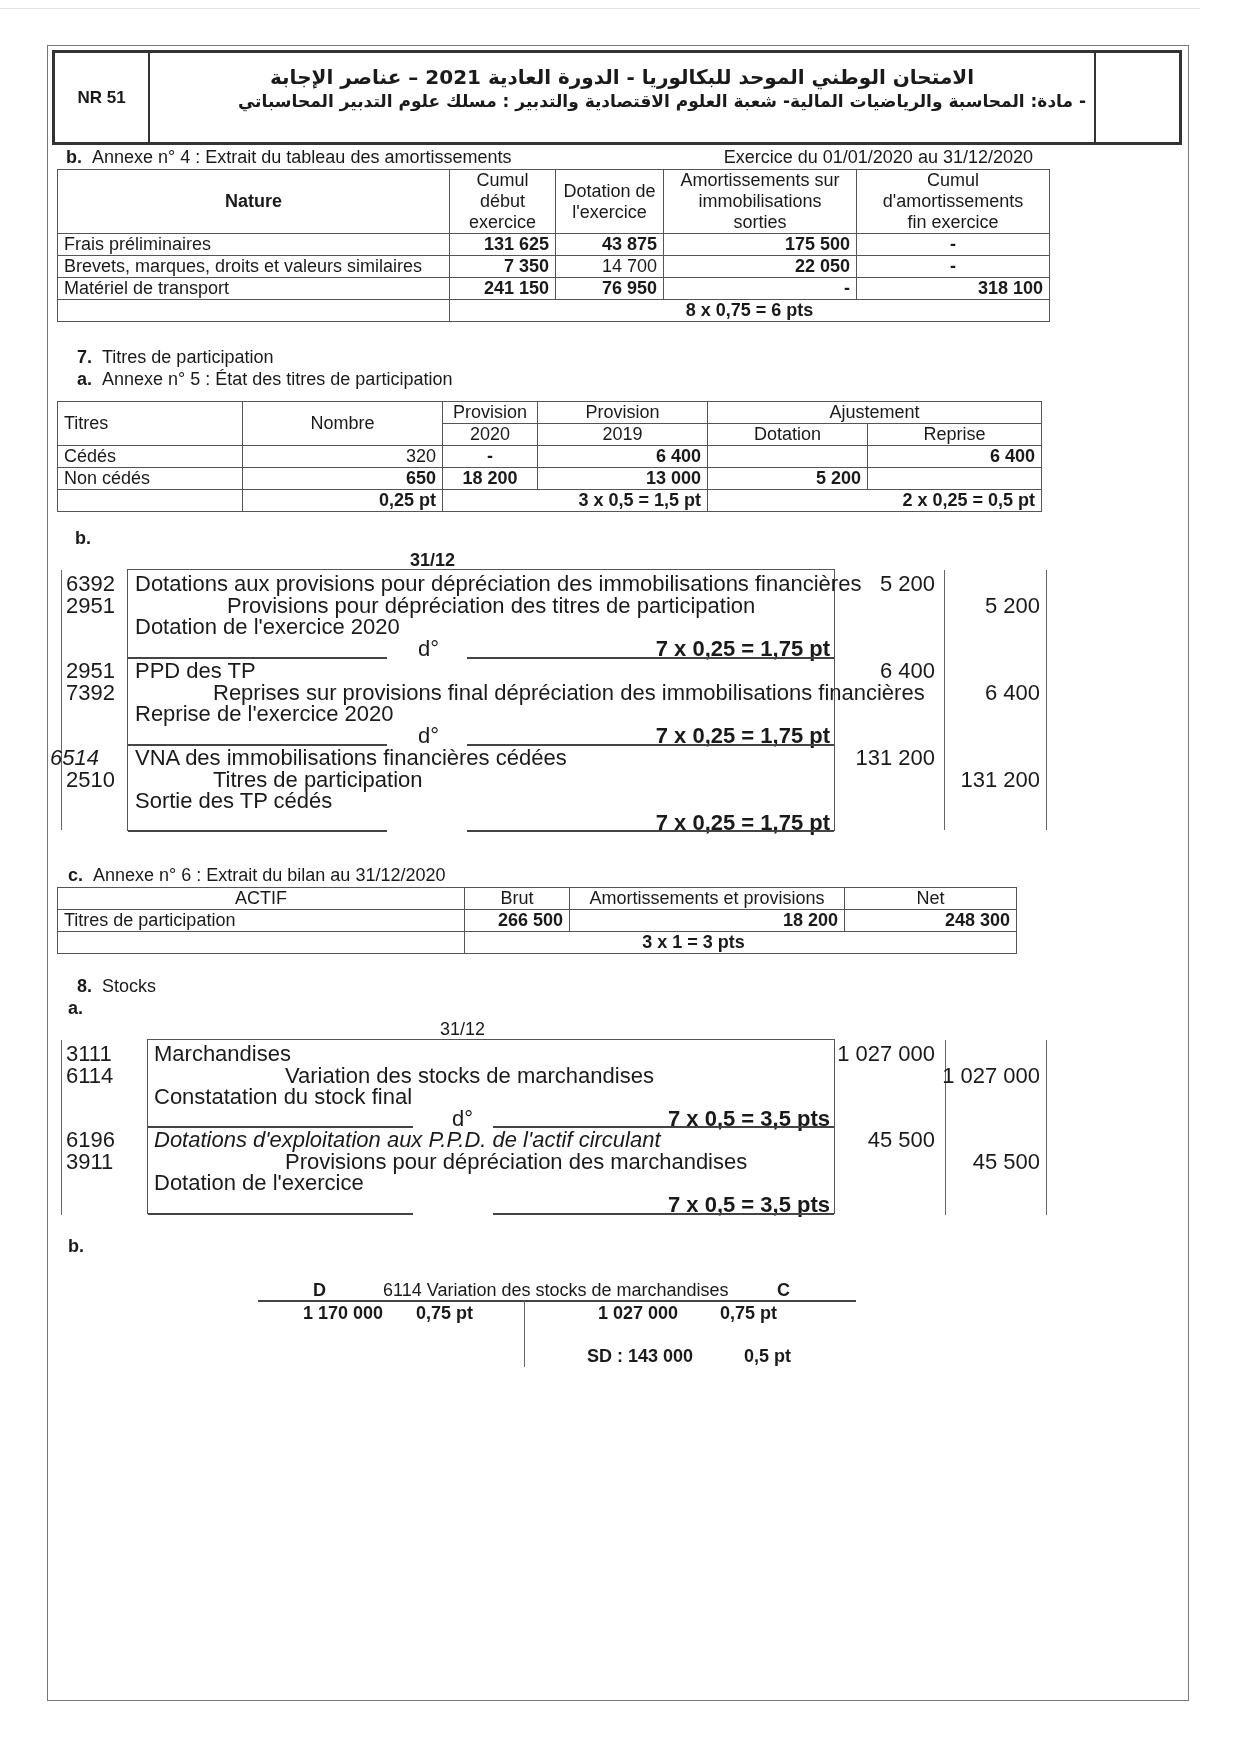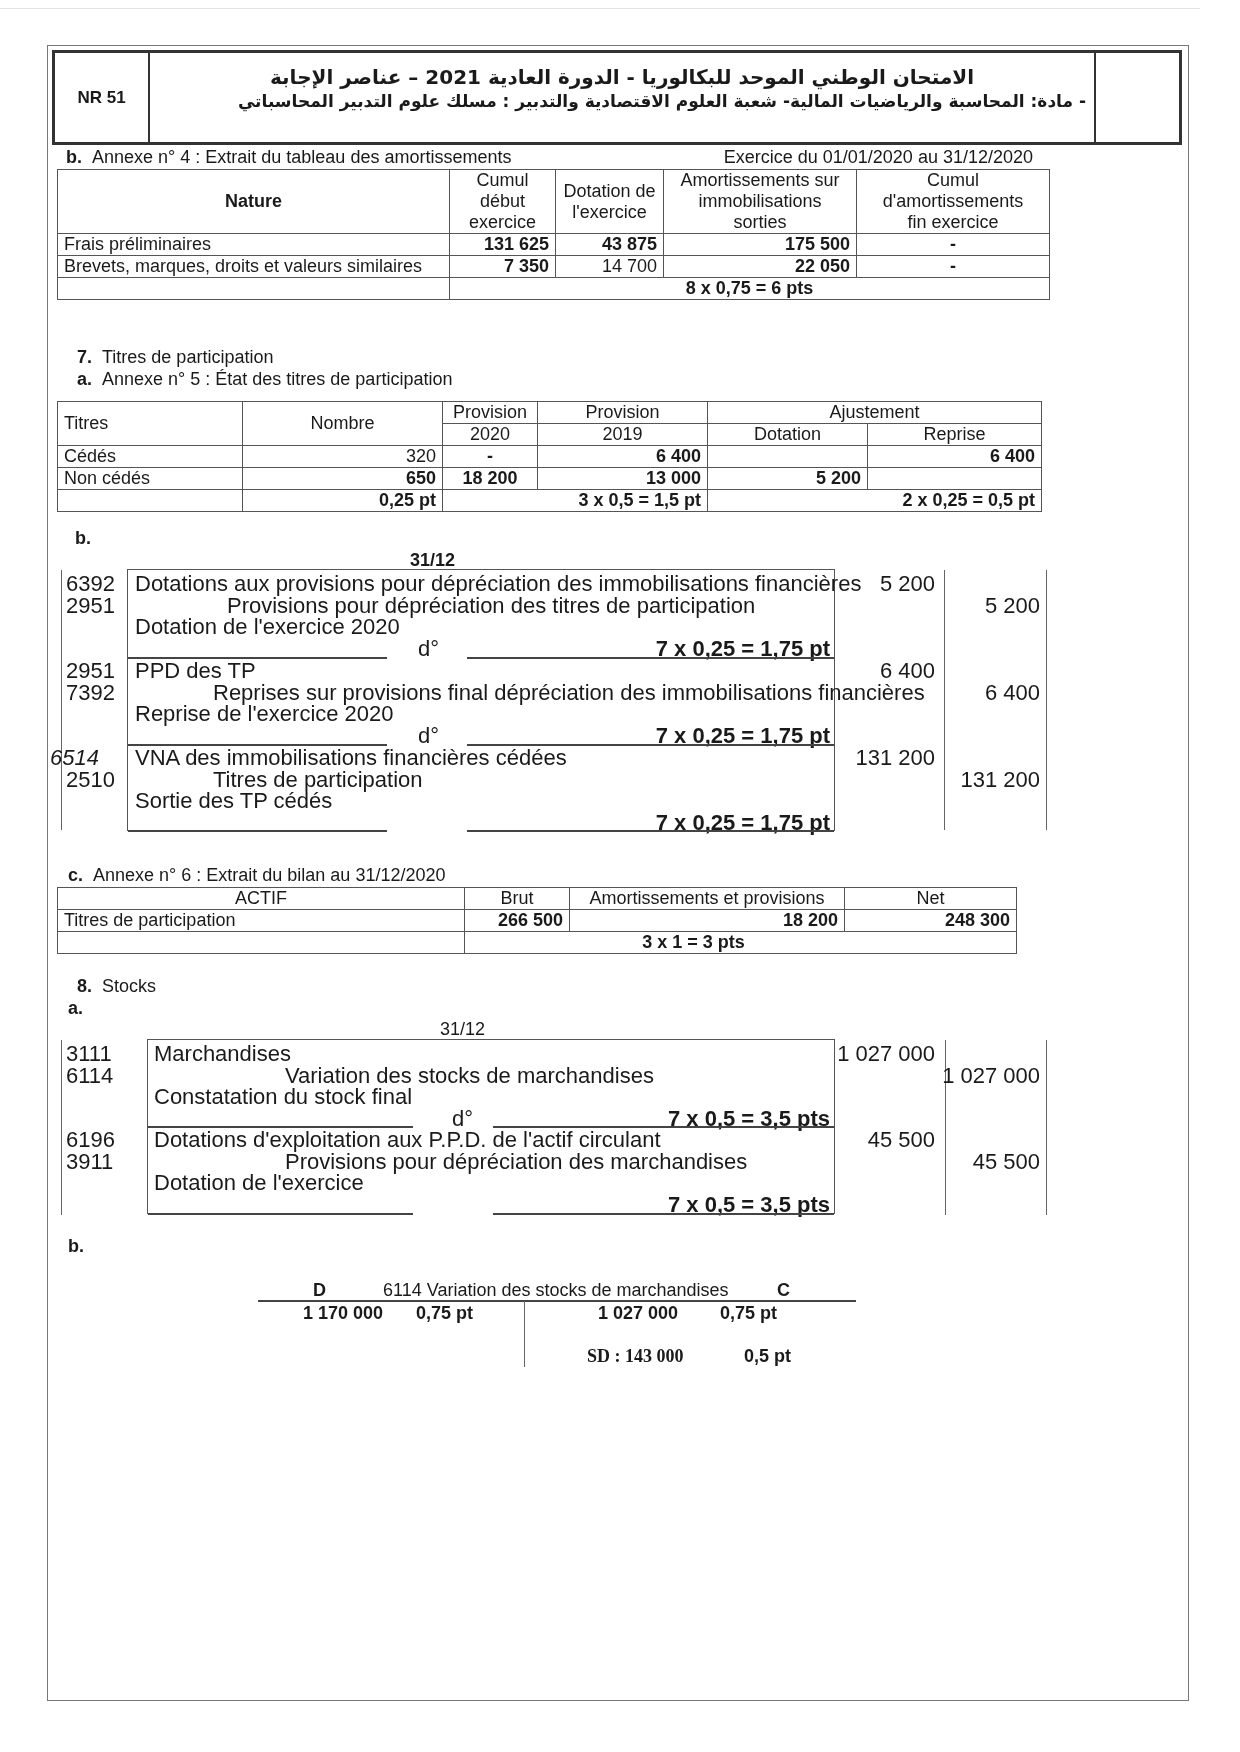--- a/index.html
+++ b/index.html
@@ -76,20 +76,27 @@
     <td class="c bold">-</td>
   </tr>
   <tr style="height:22px;">
     <td>Brevets, marques, droits et valeurs similaires</td>
     <td class="r bold">7 350</td>
     <td class="r">14 700</td>
     <td class="r bold">22 050</td>
     <td class="c bold">-</td>
   </tr>
   <tr style="height:22px;">
+    <td>Matériel de transport</td>
+    <td class="r bold">241 150</td>
+    <td class="r bold">76 950</td>
+    <td class="r bold">-</td>
+    <td class="r bold">318 100</td>
+  </tr>
+  <tr style="height:22px;">
     <td></td>
     <td colspan="4" class="c bold">8 x 0,75 = 6 pts</td>
   </tr>
 </tbody>
   </table>
 
 <div class="abs sec" style="left:77px; top:347px;">
   <span class="num">7.</span><span>Titres de participation</span>
 </div>
 <div class="abs sec" style="left:77px; top:369px;">
@@ -224,33 +231,33 @@
 <div class="jrow" style="left:154px; top:1084px;">Constatation du stock final</div>
 <div class="jrow" style="left:452px; top:1106px;">d°</div>
 <div class="jrow b" style="right:410px; top:1106px;">7 x 0,5 = 3,5 pts</div>
 <div class="jrow" style="right:305px; top:1041px;">1 027 000</div>
 <div class="jrow" style="right:200px; top:1063px;">1 027 000</div>
 <div class="jline" style="left:148px; top:1126px; width:265px;"></div>
 <div class="jline" style="left:493px; top:1126px; width:341px;"></div>
 
 <div class="jrow" style="left:66px; top:1127px;">6196</div>
 <div class="jrow" style="left:66px; top:1149px;">3911</div>
-<div class="jrow" style="left:154px; top:1127px;">Dotations d'exploitation aux P.P.D. de l'actif circulant</div>
+<div class="jrow" style="left:154px; top:1127px;font-style:italic;">Dotations d'exploitation aux P.P.D. de l'actif circulant</div>
 <div class="jrow" style="left:285px; top:1149px;">Provisions pour dépréciation des marchandises</div>
 <div class="jrow" style="left:154px; top:1170px;">Dotation de l'exercice</div>
 <div class="jrow b" style="right:410px; top:1192px;">7 x 0,5 = 3,5 pts</div>
 <div class="jrow" style="right:305px; top:1127px;">45 500</div>
 <div class="jrow" style="right:200px; top:1149px;">45 500</div>
 <div class="jline" style="left:148px; top:1213px; width:265px;"></div>
 <div class="jline" style="left:493px; top:1213px; width:341px;"></div>
 
 <div class="abs sec b" style="left:68px; top:1236px;">b.</div>
 <div class="abs t b" style="left:313px; top:1280px;">D</div>
 <div class="abs t" style="left:383px; top:1280px;">6114 Variation des stocks de marchandises</div>
 <div class="abs t b" style="left:777px; top:1280px;">C</div>
 <div class="jline" style="left:258px; top:1300px; width:598px; height:2px;"></div>
 <div class="jcol-line" style="left:524px; top:1301px; height:66px;"></div>
 <div class="abs t b" style="left:303px; top:1303px;">1 170 000</div>
 <div class="abs t b" style="left:416px; top:1303px;">0,75 pt</div>
 <div class="abs t b" style="left:598px; top:1303px;">1 027 000</div>
 <div class="abs t b" style="left:720px; top:1303px;">0,75 pt</div>
-<div class="abs t b" style="left:587px; top:1346px;font-family:Liberation Serif, serif;">SD : 143 000</div>
+<div class="abs t b" style="left:587px; top:1346px;">SD : 143 000</div>
 <div class="abs t b" style="left:744px; top:1346px;">0,5 pt</div>
 
 </body></html>

